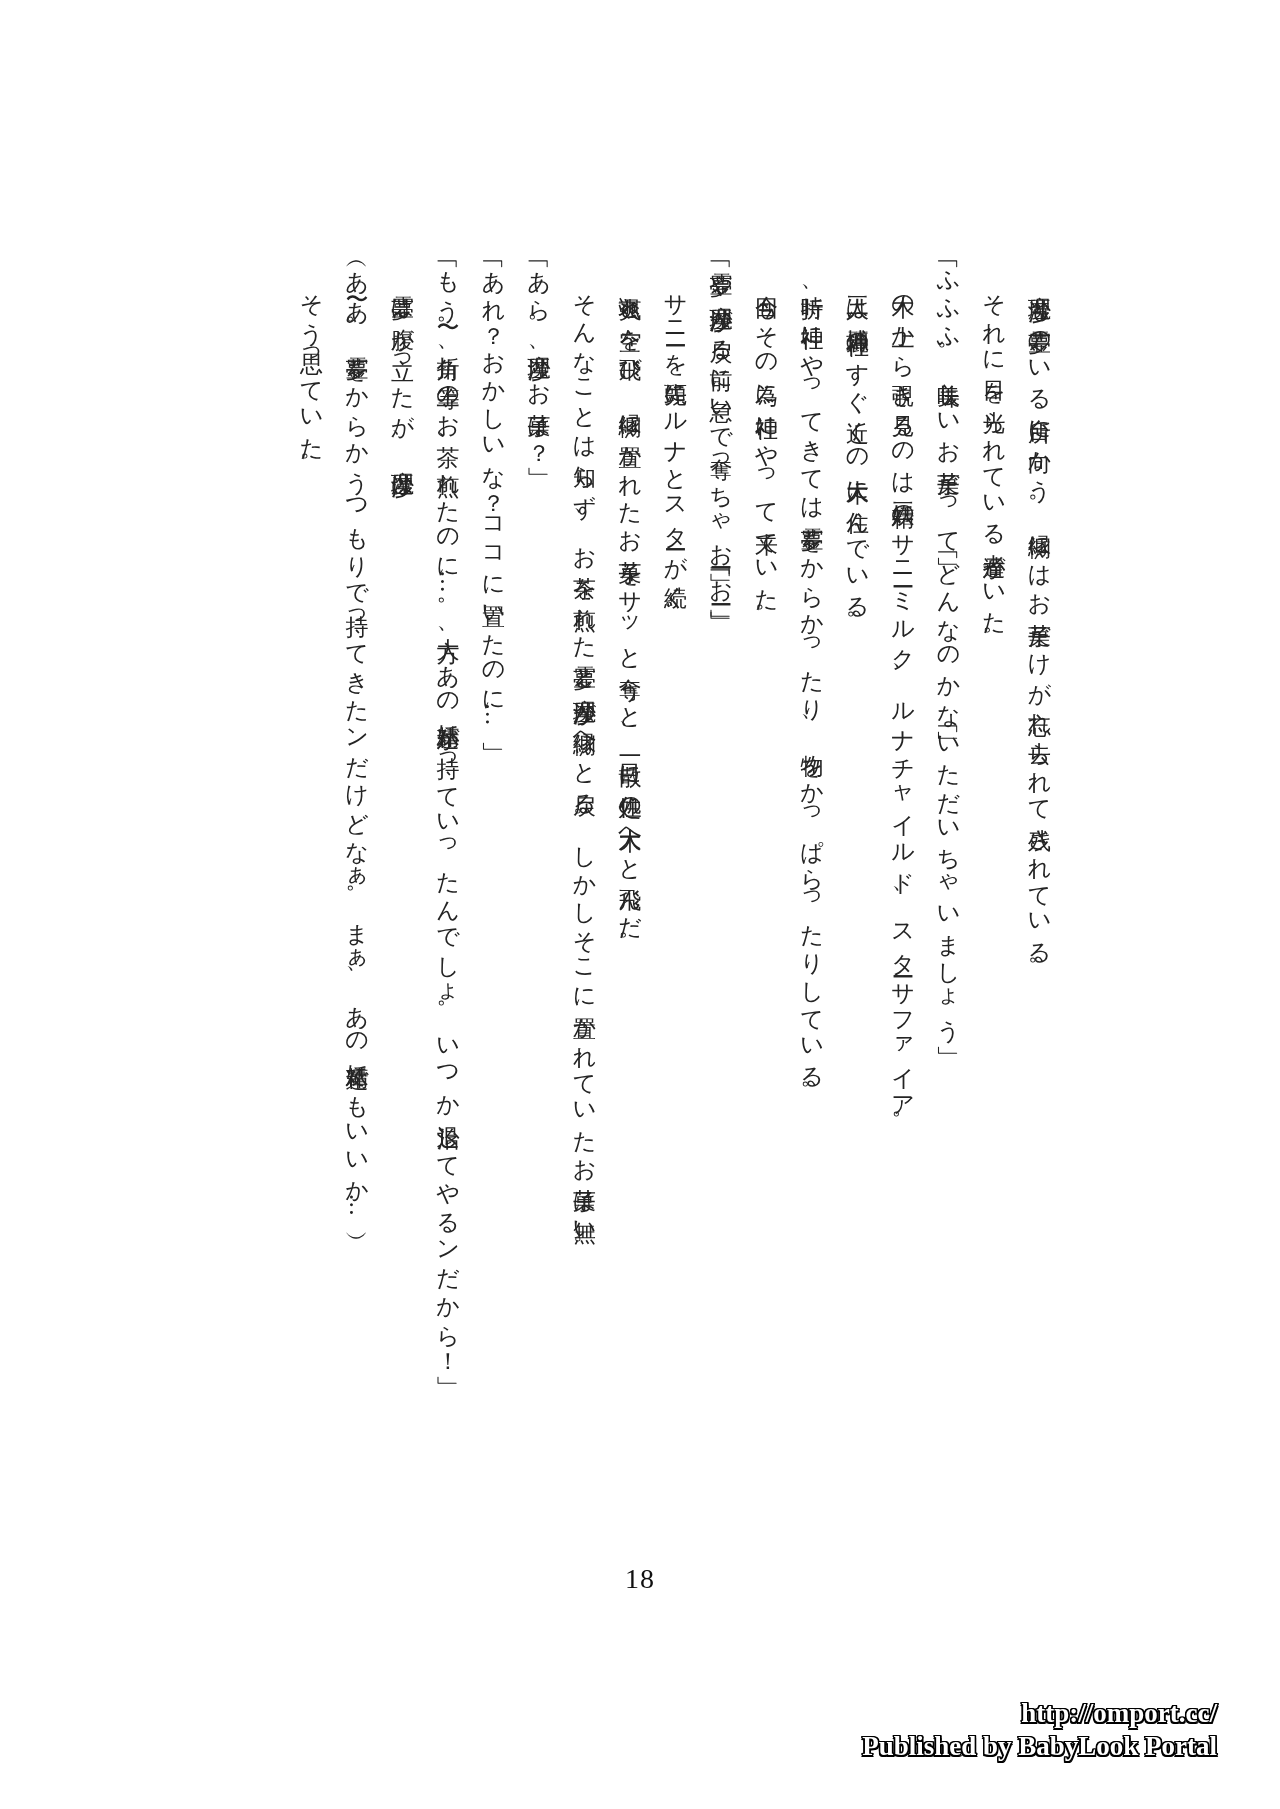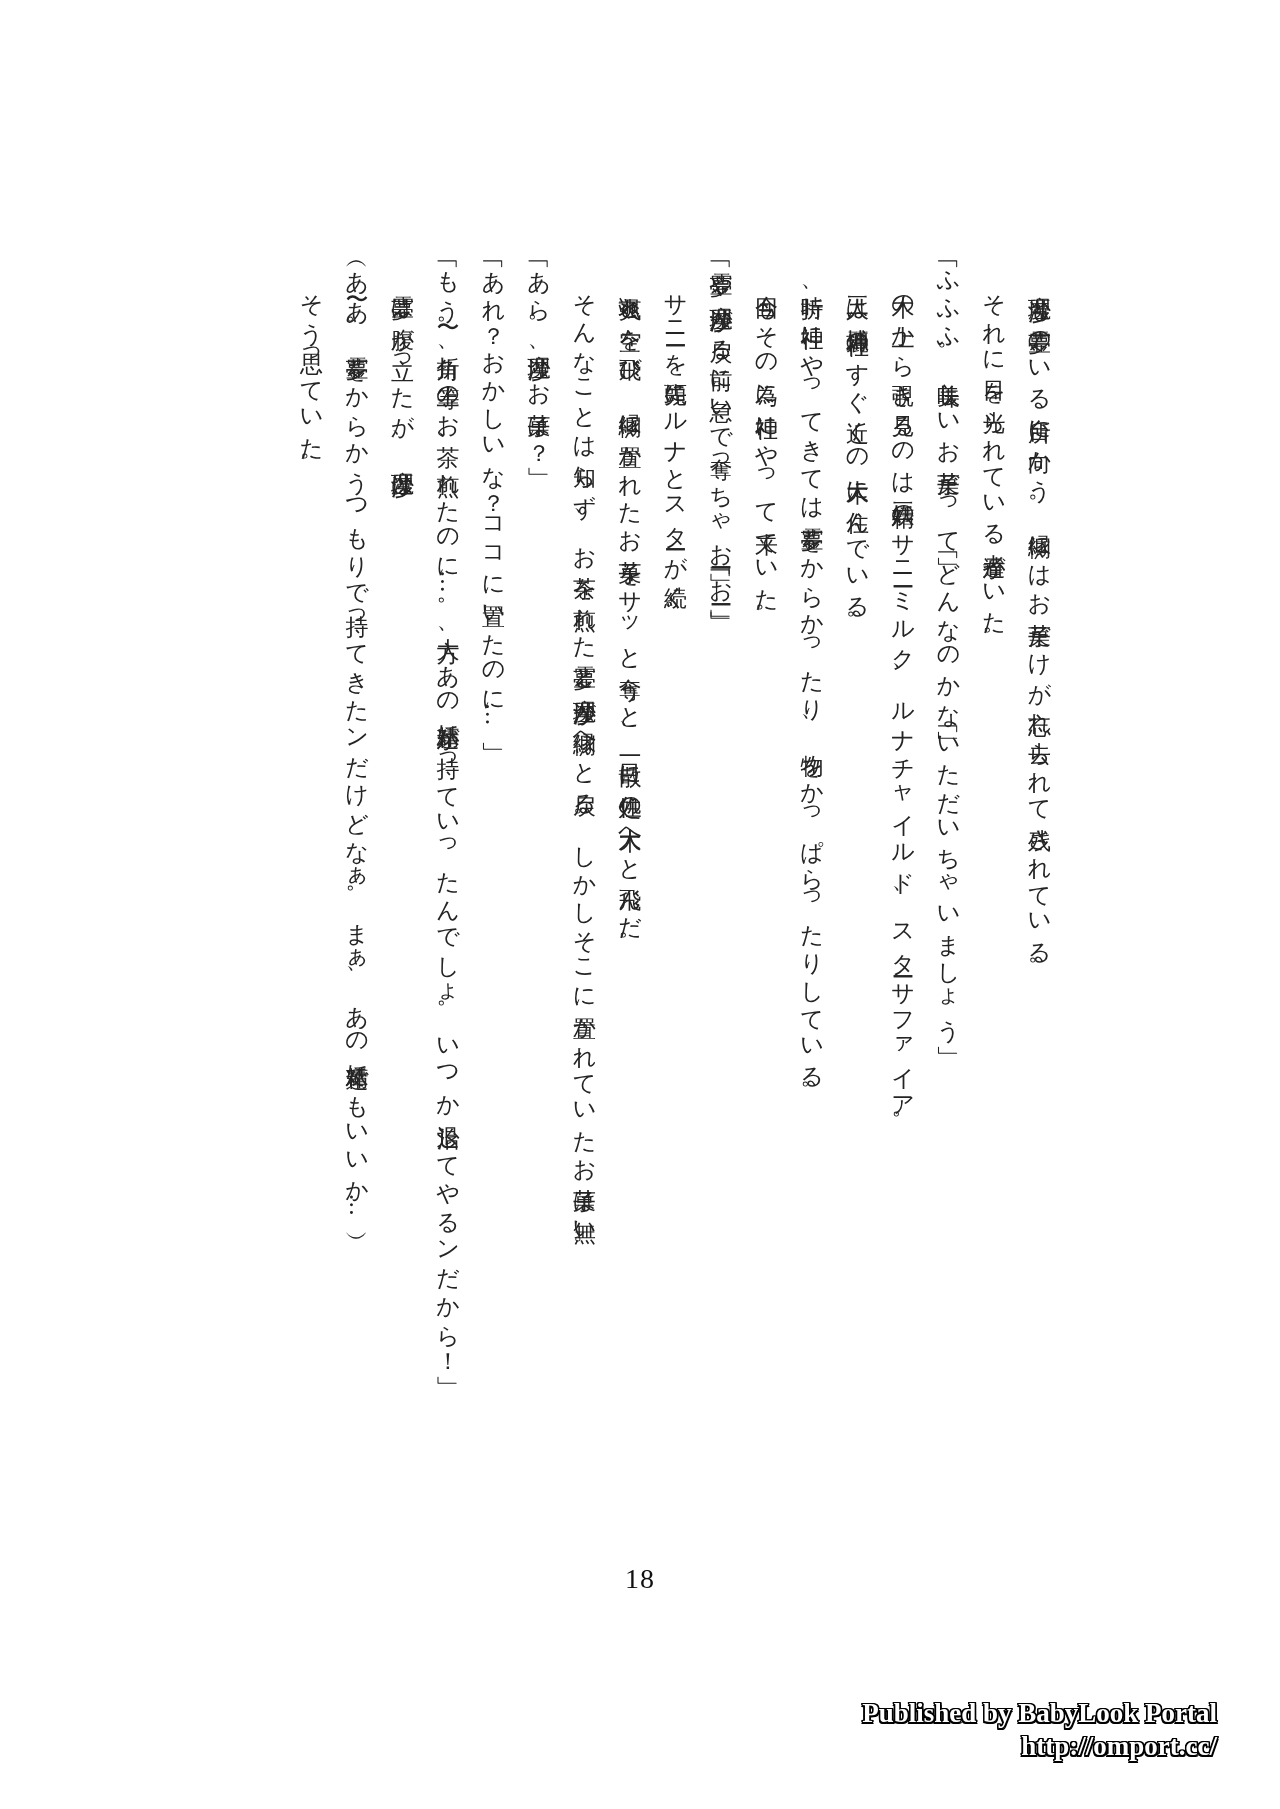--- a/index.html
+++ b/index.html
@@ -89,17 +89,17 @@
     <p>「あれ？おかしいな？ココに置いたのに…」</p>
     <p>「もう〜。折角、上等のお茶、煎れたのに…。大方、あの妖精達が持っていったんでしょ。いつか退治してやるンだから！」</p>
     <p class="indent">霊夢は腹が立ったが、魔理沙は、</p>
     <p>（あ〜あ。霊夢をからかうつもりで持ってきたンだけどなぁ。まぁ、あの妖精達でもいいか…）</p>
     <p class="indent">そう思っていた。</p>
   </div>
 
   <div class="page-number">18</div>
 
   <div class="footer-credit">
+    <div>http://omport.cc/</div>
     <div>Published by BabyLook Portal</div>
-    <div>http://omport.cc/</div>
   </div>
 
 </div>
 
 </body></html>

